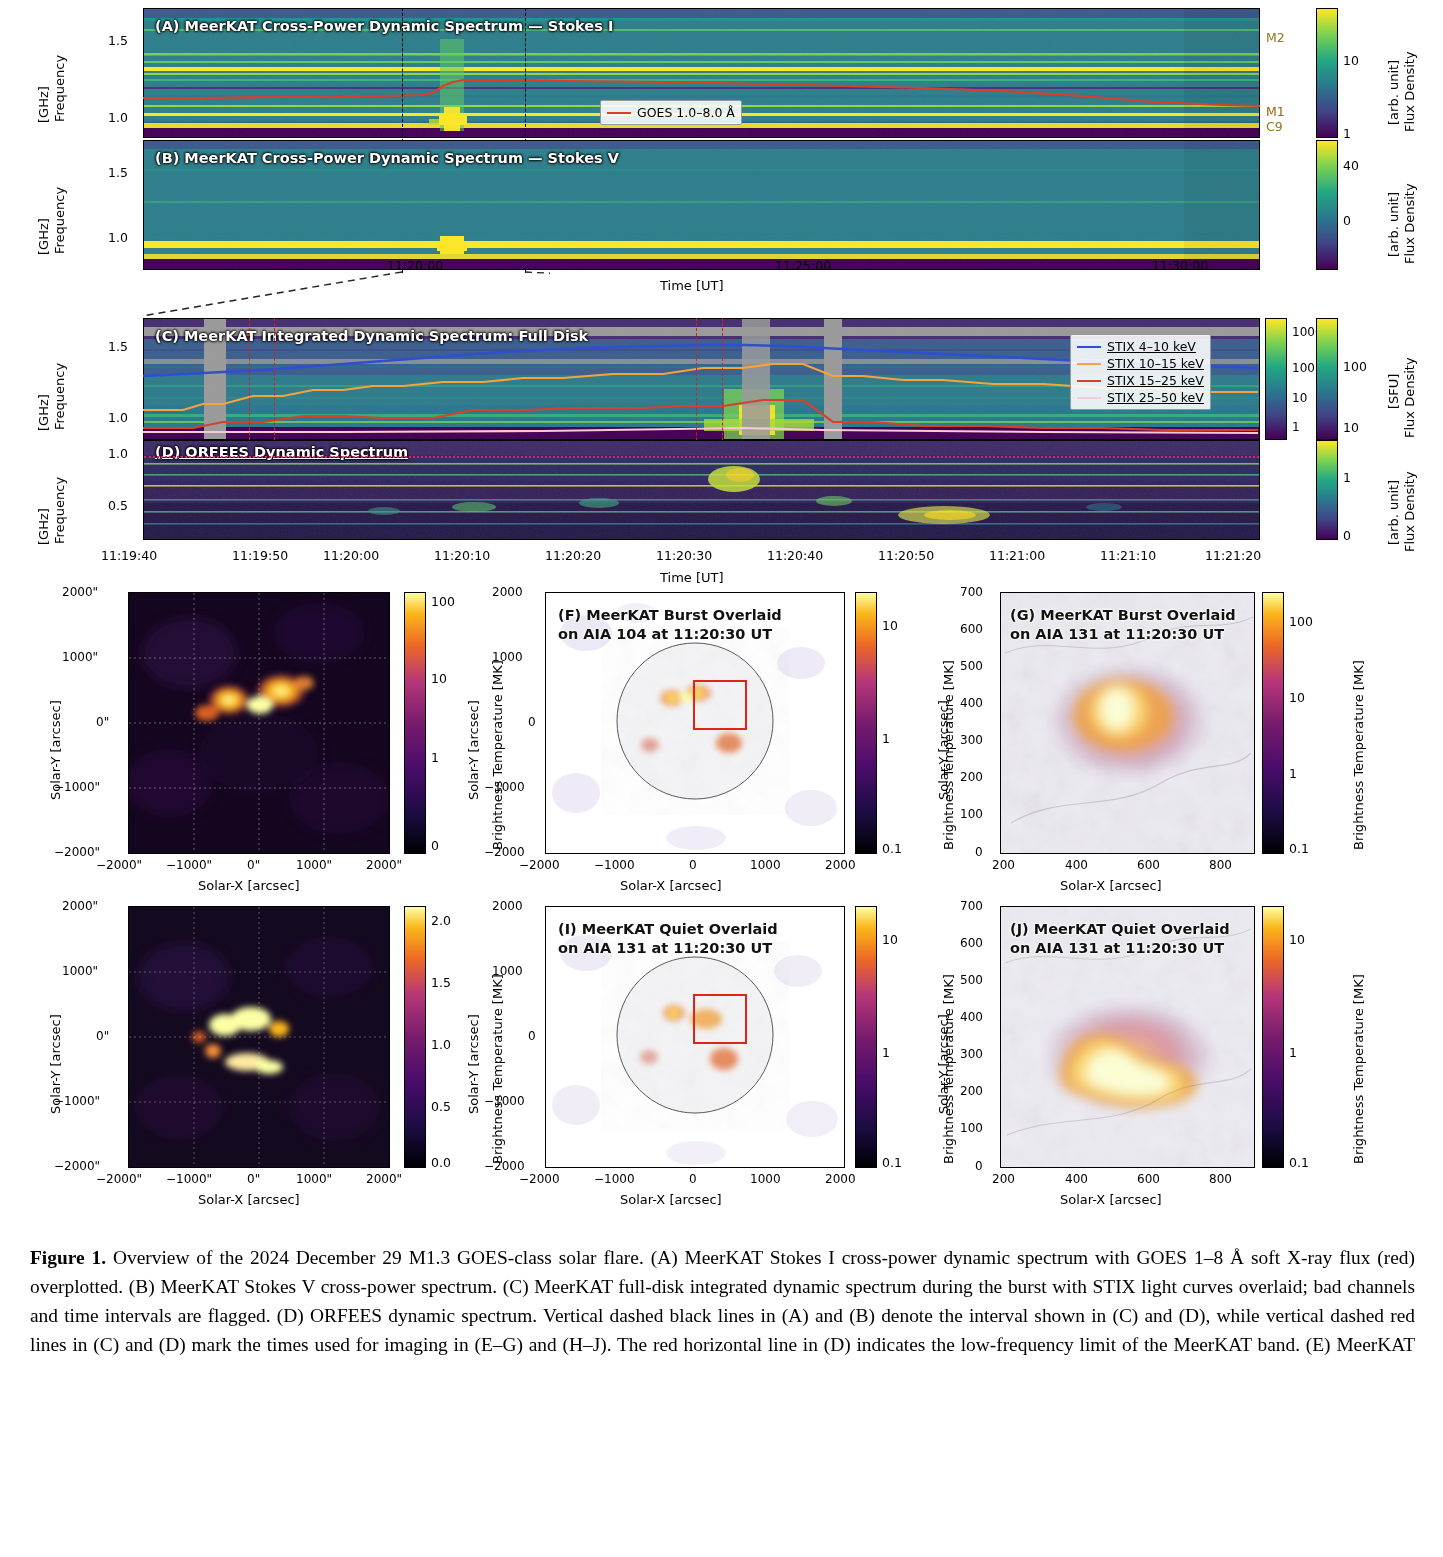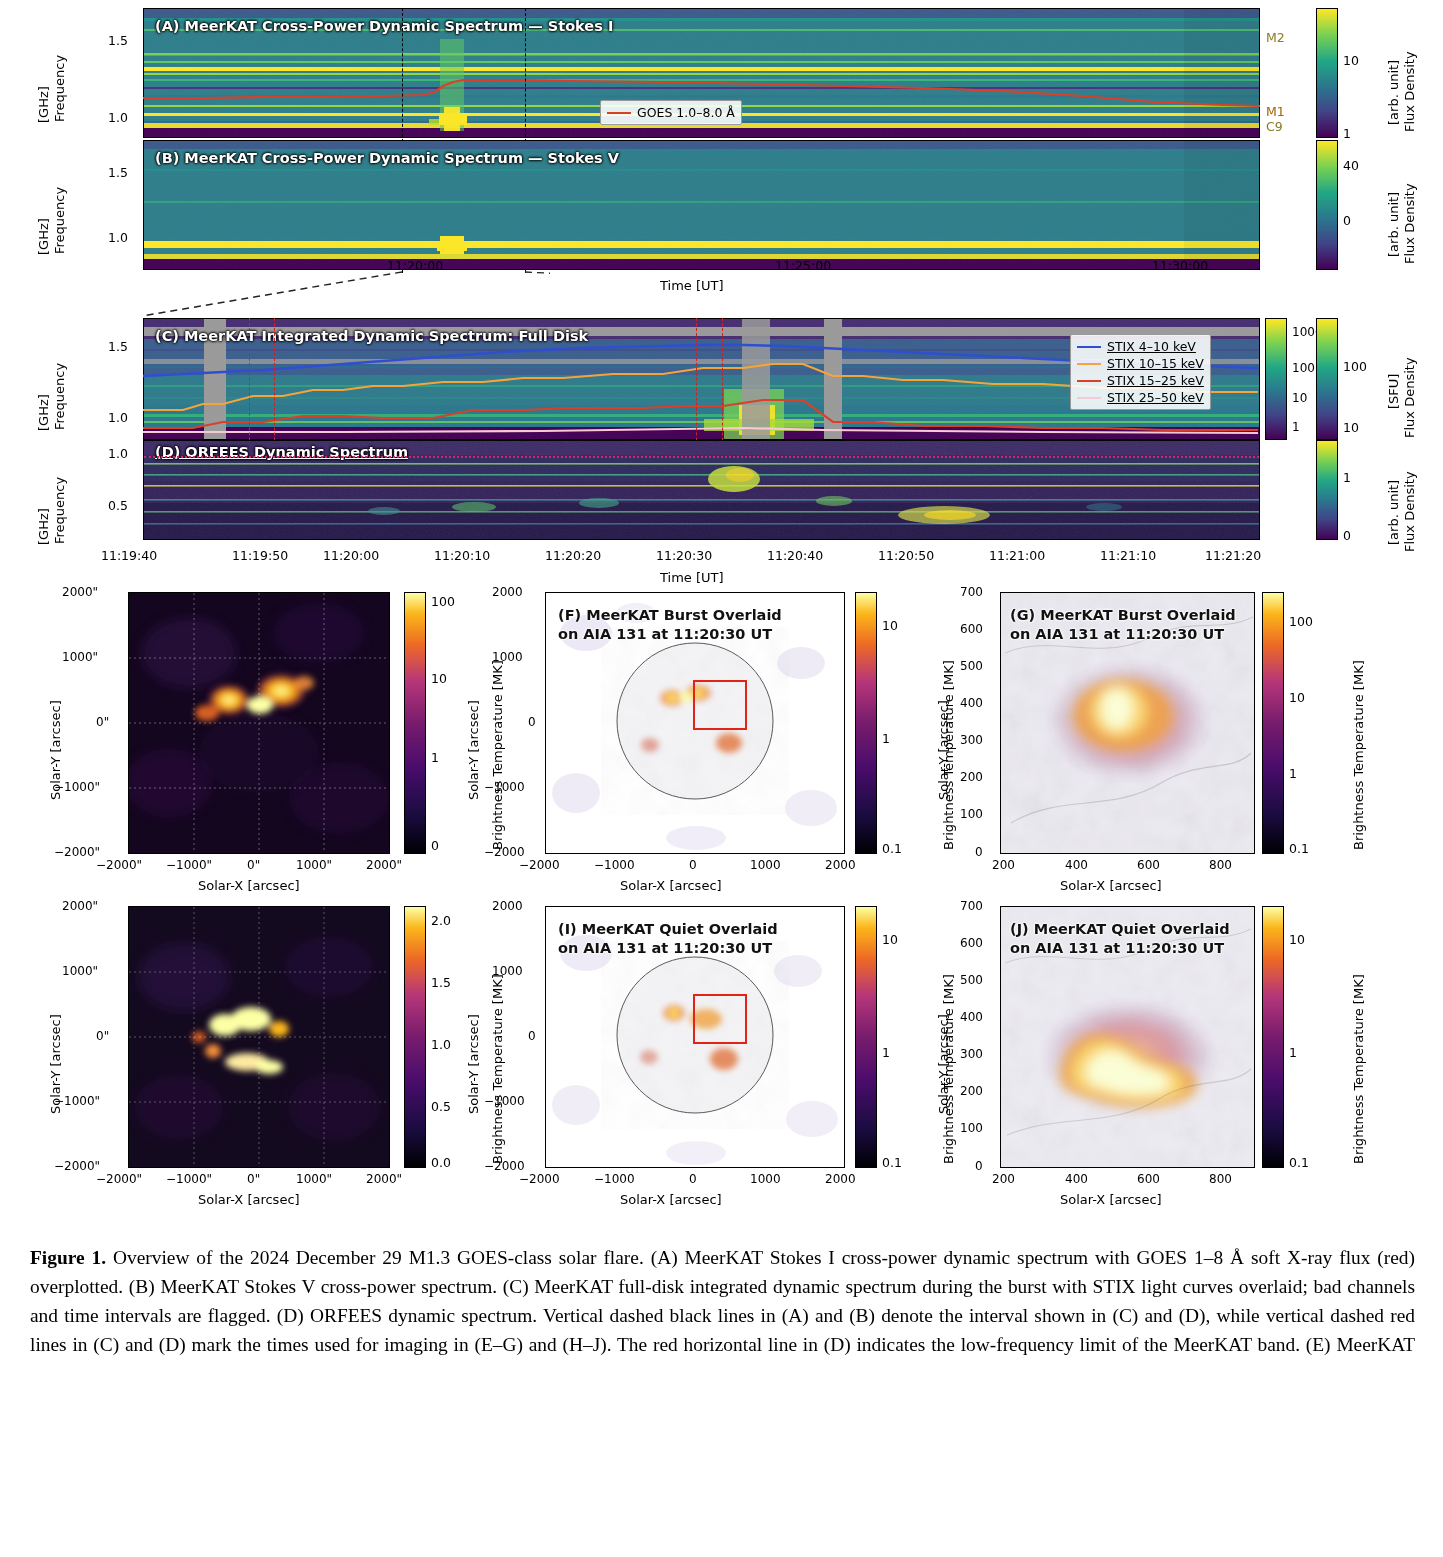--- a/index.html
+++ b/index.html
@@ -434,21 +434,21 @@
         <ellipse cx="126" cy="105" rx="13" ry="9" fill="url(#blobY)"></ellipse>
         <ellipse cx="152" cy="100" rx="14" ry="9" fill="url(#blobY)"></ellipse>
         <ellipse cx="140" cy="104" rx="7" ry="5" fill="#fcffa4"></ellipse>
         <ellipse cx="183" cy="150" rx="13" ry="10" fill="#e2713a" opacity="0.85"></ellipse>
         <ellipse cx="104" cy="152" rx="9" ry="7" fill="#d4604a" opacity="0.6"></ellipse>
       </g>
       <rect x="148" y="88" width="52" height="48" fill="none" stroke="#e02418" stroke-width="2"></rect>
     </svg>
   </div>
   <div class="abs panel-title dark" style="left:558px;top:606px;width:290px;white-space:pre-line;line-height:19px;">(F) MeerKAT Burst Overlaid
-on AIA 131 at 11:20:30 UT</div>
+on AIA 104 at 11:20:30 UT</div>
   <div class="abs" style="left:452px;top:640px;width:20px;height:180px;">
     <div class="rot axlabel" style="transform:rotate(-90deg) translate(-160px,14px);white-space:nowrap;">Solar-Y [arcsec]</div>
   </div>
   <div class="abs tick sm" style="left:492px;top:585px;">2000</div>
   <div class="abs tick sm" style="left:492px;top:650px;">1000</div>
   <div class="abs tick sm" style="left:528px;top:715px;">0</div>
   <div class="abs tick sm" style="left:484px;top:780px;">−1000</div>
   <div class="abs tick sm" style="left:484px;top:845px;">−2000</div>
   <div class="abs tick sm" style="left:519px;top:858px;">−2000</div>
   <div class="abs tick sm" style="left:594px;top:858px;">−1000</div>

